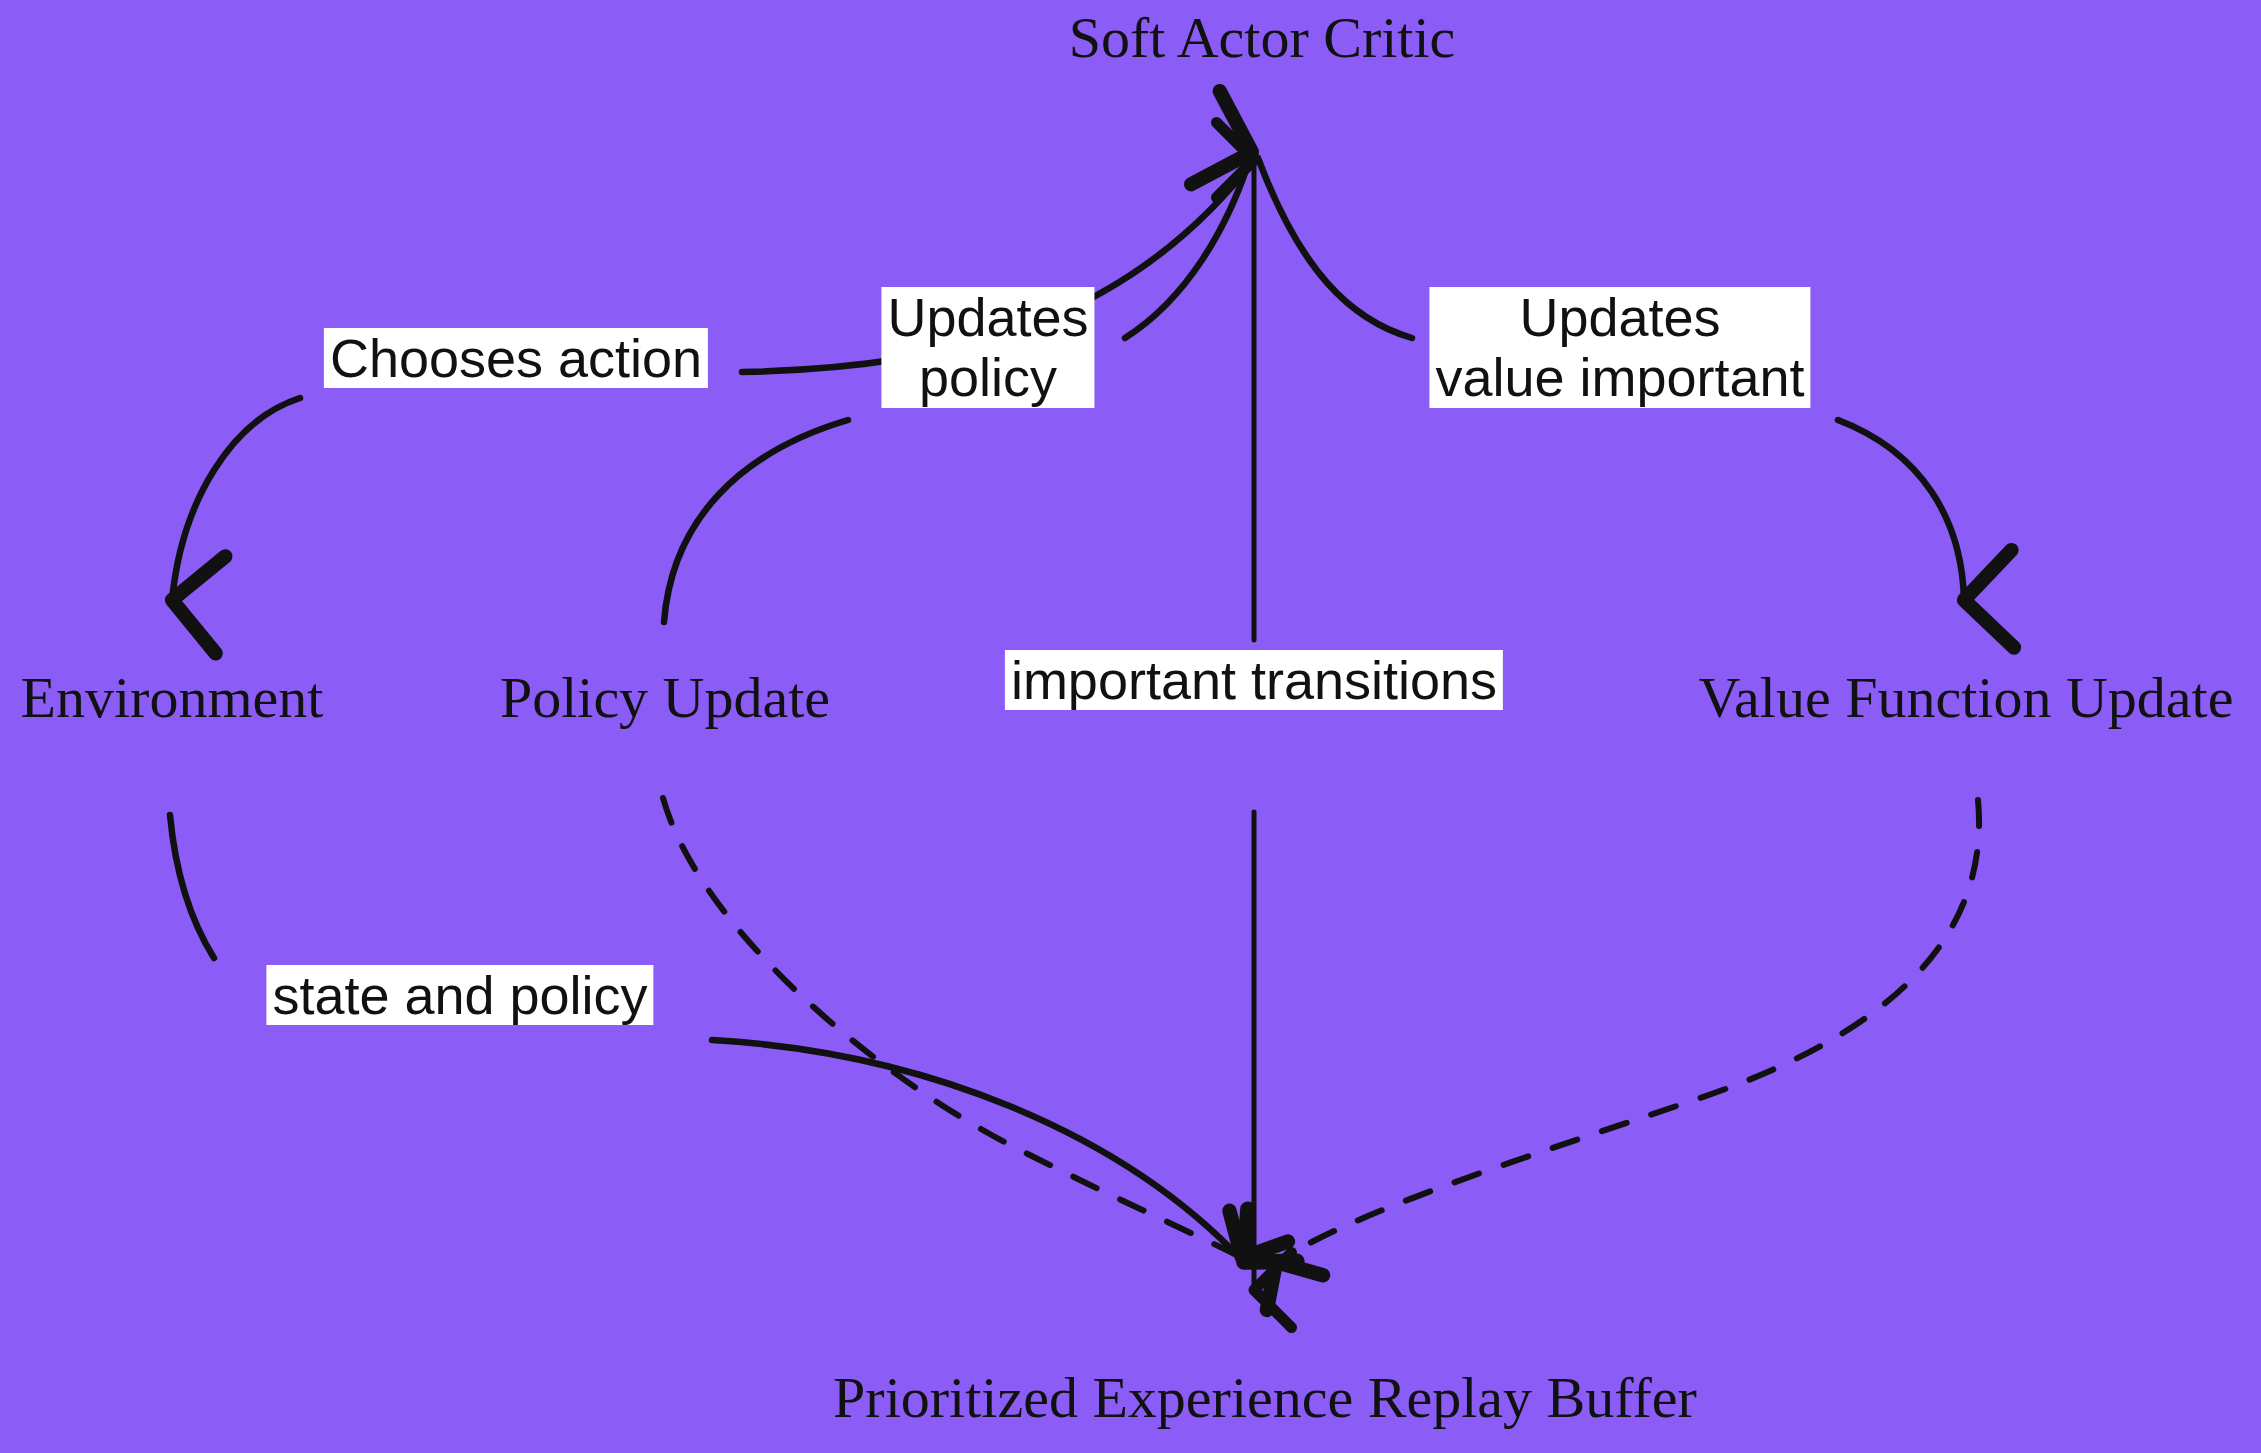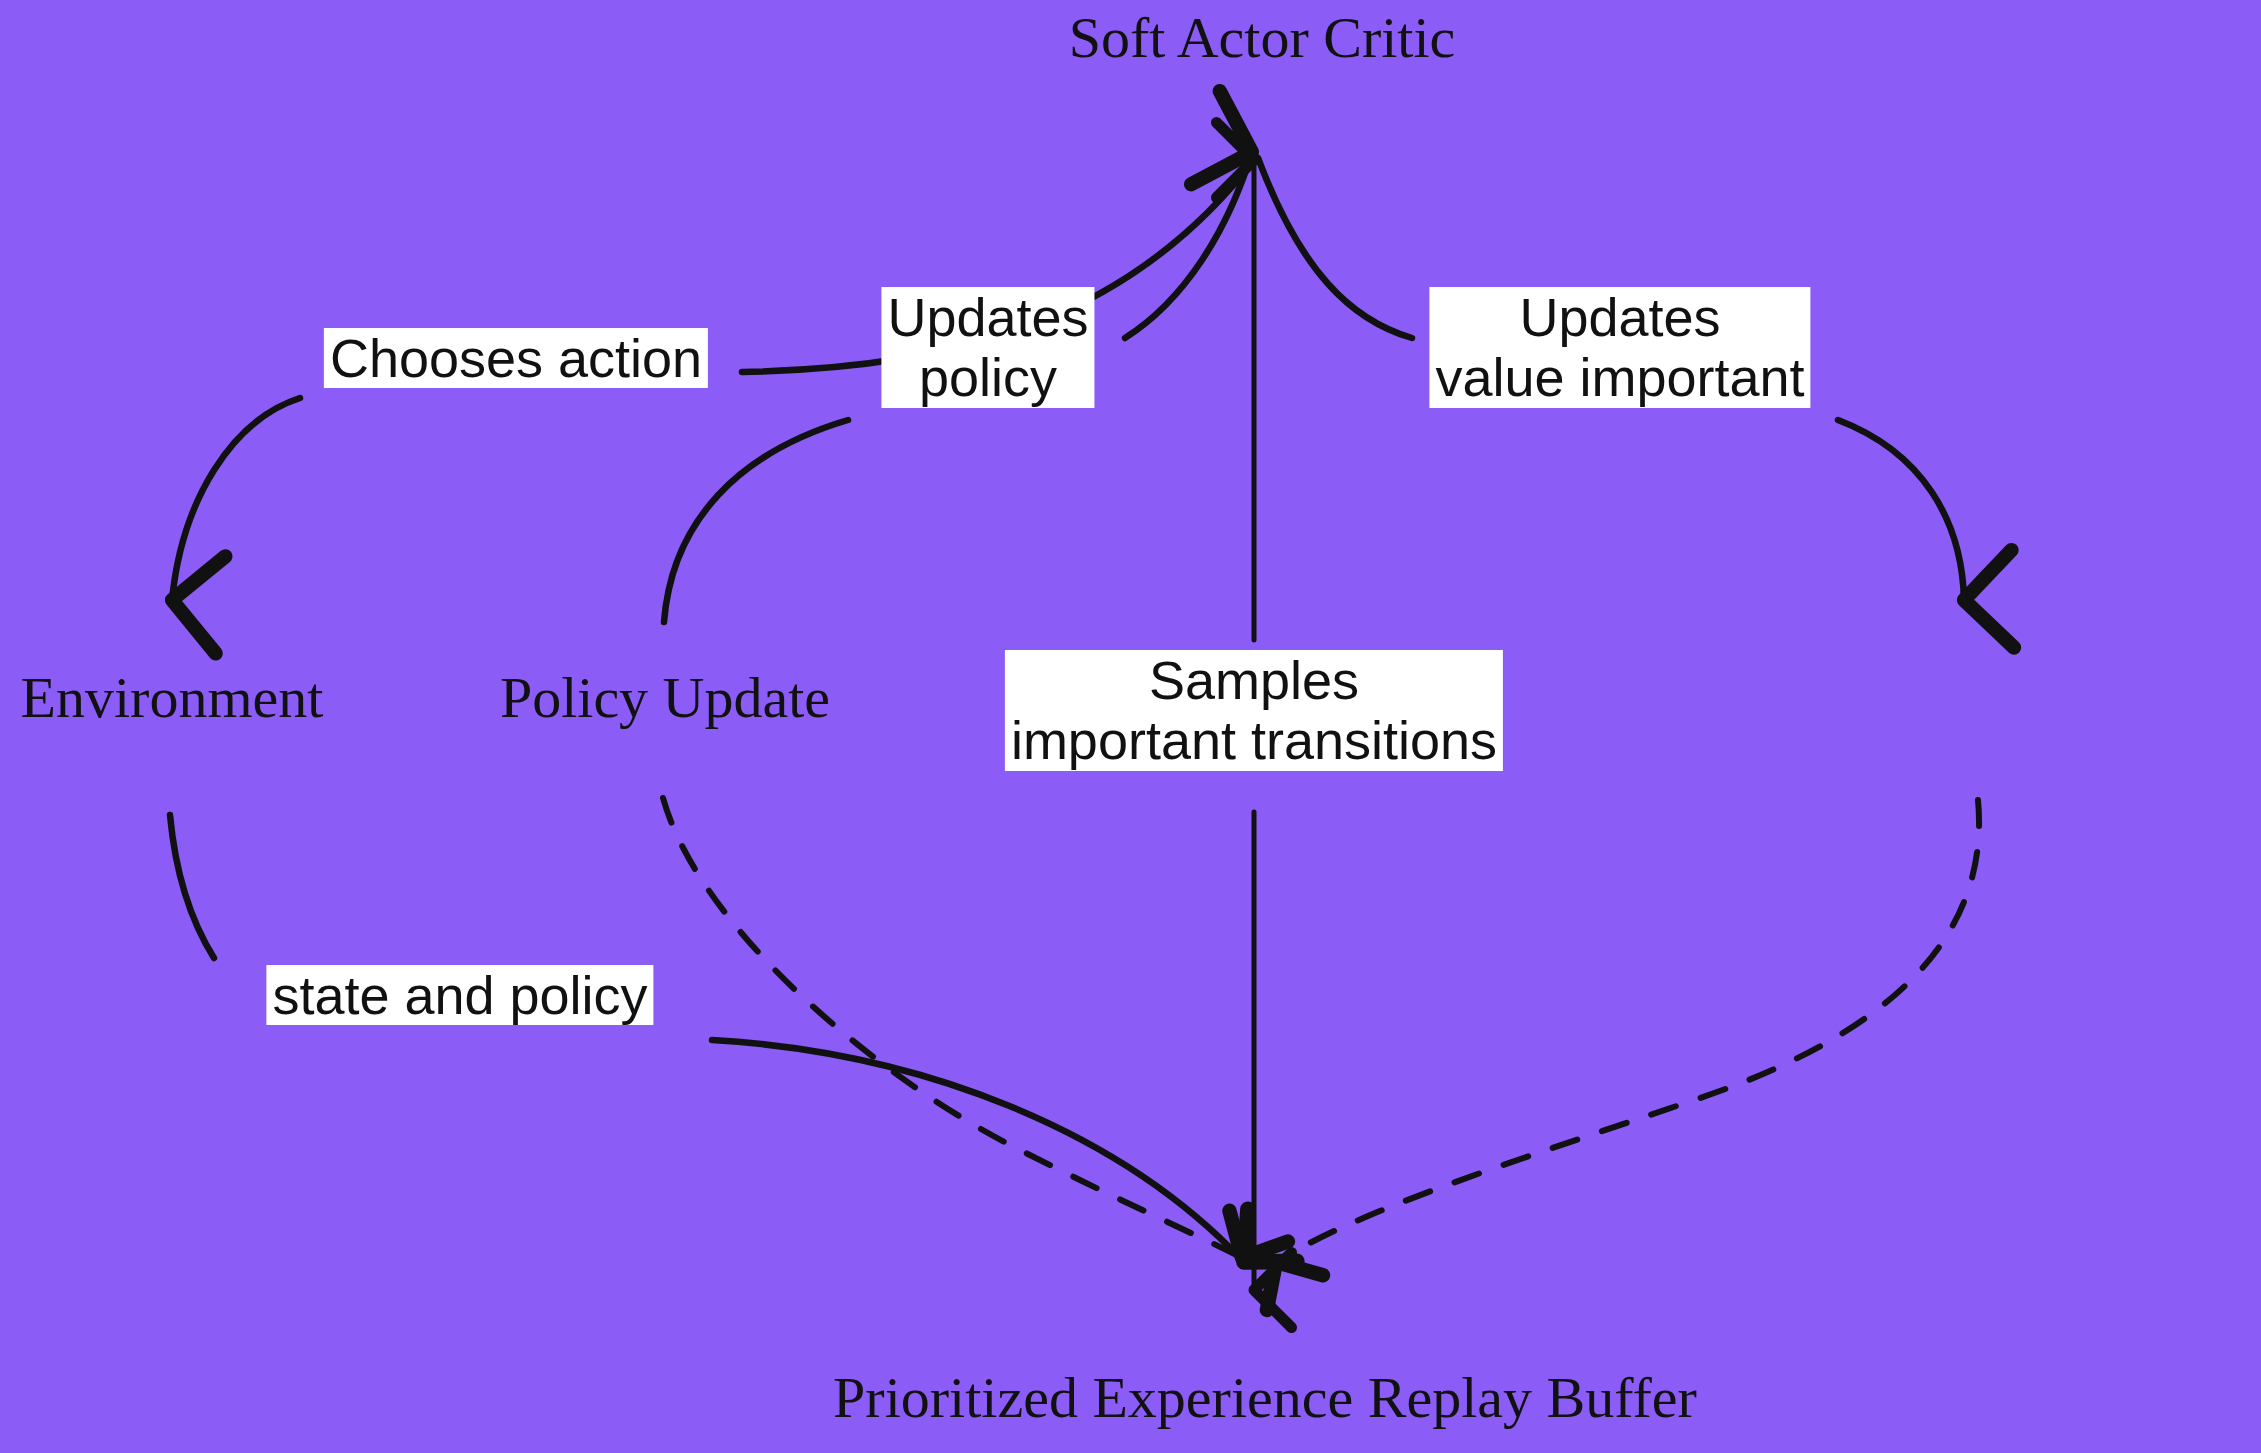--- a/index.html
+++ b/index.html
@@ -88,39 +88,39 @@
       <path d="M 1978,800 C 1990,930 1900,1030 1700,1098 C 1500,1166 1360,1210 1276,1262" stroke-dasharray="26 26" stroke-width="6" marker-end="url(#ah-small)"></path>
     </g>
   </svg>
 
   <div class="node-label" style="left:1262px; top:8px;">Soft Actor Critic</div>
 
   <div class="node-label" style="left:172px; top:668px;">Environment</div>
 
   <div class="node-label" style="left:665px; top:668px;text-align:center;">Policy Update</div>
 
+  <div class="node-label" style="left:1966px; top:668px;">Value Function Update</div>
 
   <div class="node-label" style="left:1265px; top:1368px;">Prioritized Experience Replay Buffer</div>
 
   <div class="edge-label" style="left:516px; top:328px;">
     <span>Chooses action</span>
   </div>
 
   <div class="edge-label two-line" style="left:988px; top:287px;">
     <span>Updates</span>
     <span>policy</span>
   </div>
 
   <div class="edge-label two-line" style="left:1620px; top:287px;">
     <span>Updates</span>
     <span>value important</span>
   </div>
 
   <div class="edge-label two-line" style="left:1254px; top:650px;">
-    <span>Samples</span>
     <span>important transitions</span>
   </div>
 
   <div class="edge-label two-line" style="left:460px; top:965px;">
     <span>state and policy</span>
   </div>
 
 </div>
 
 </body></html>

